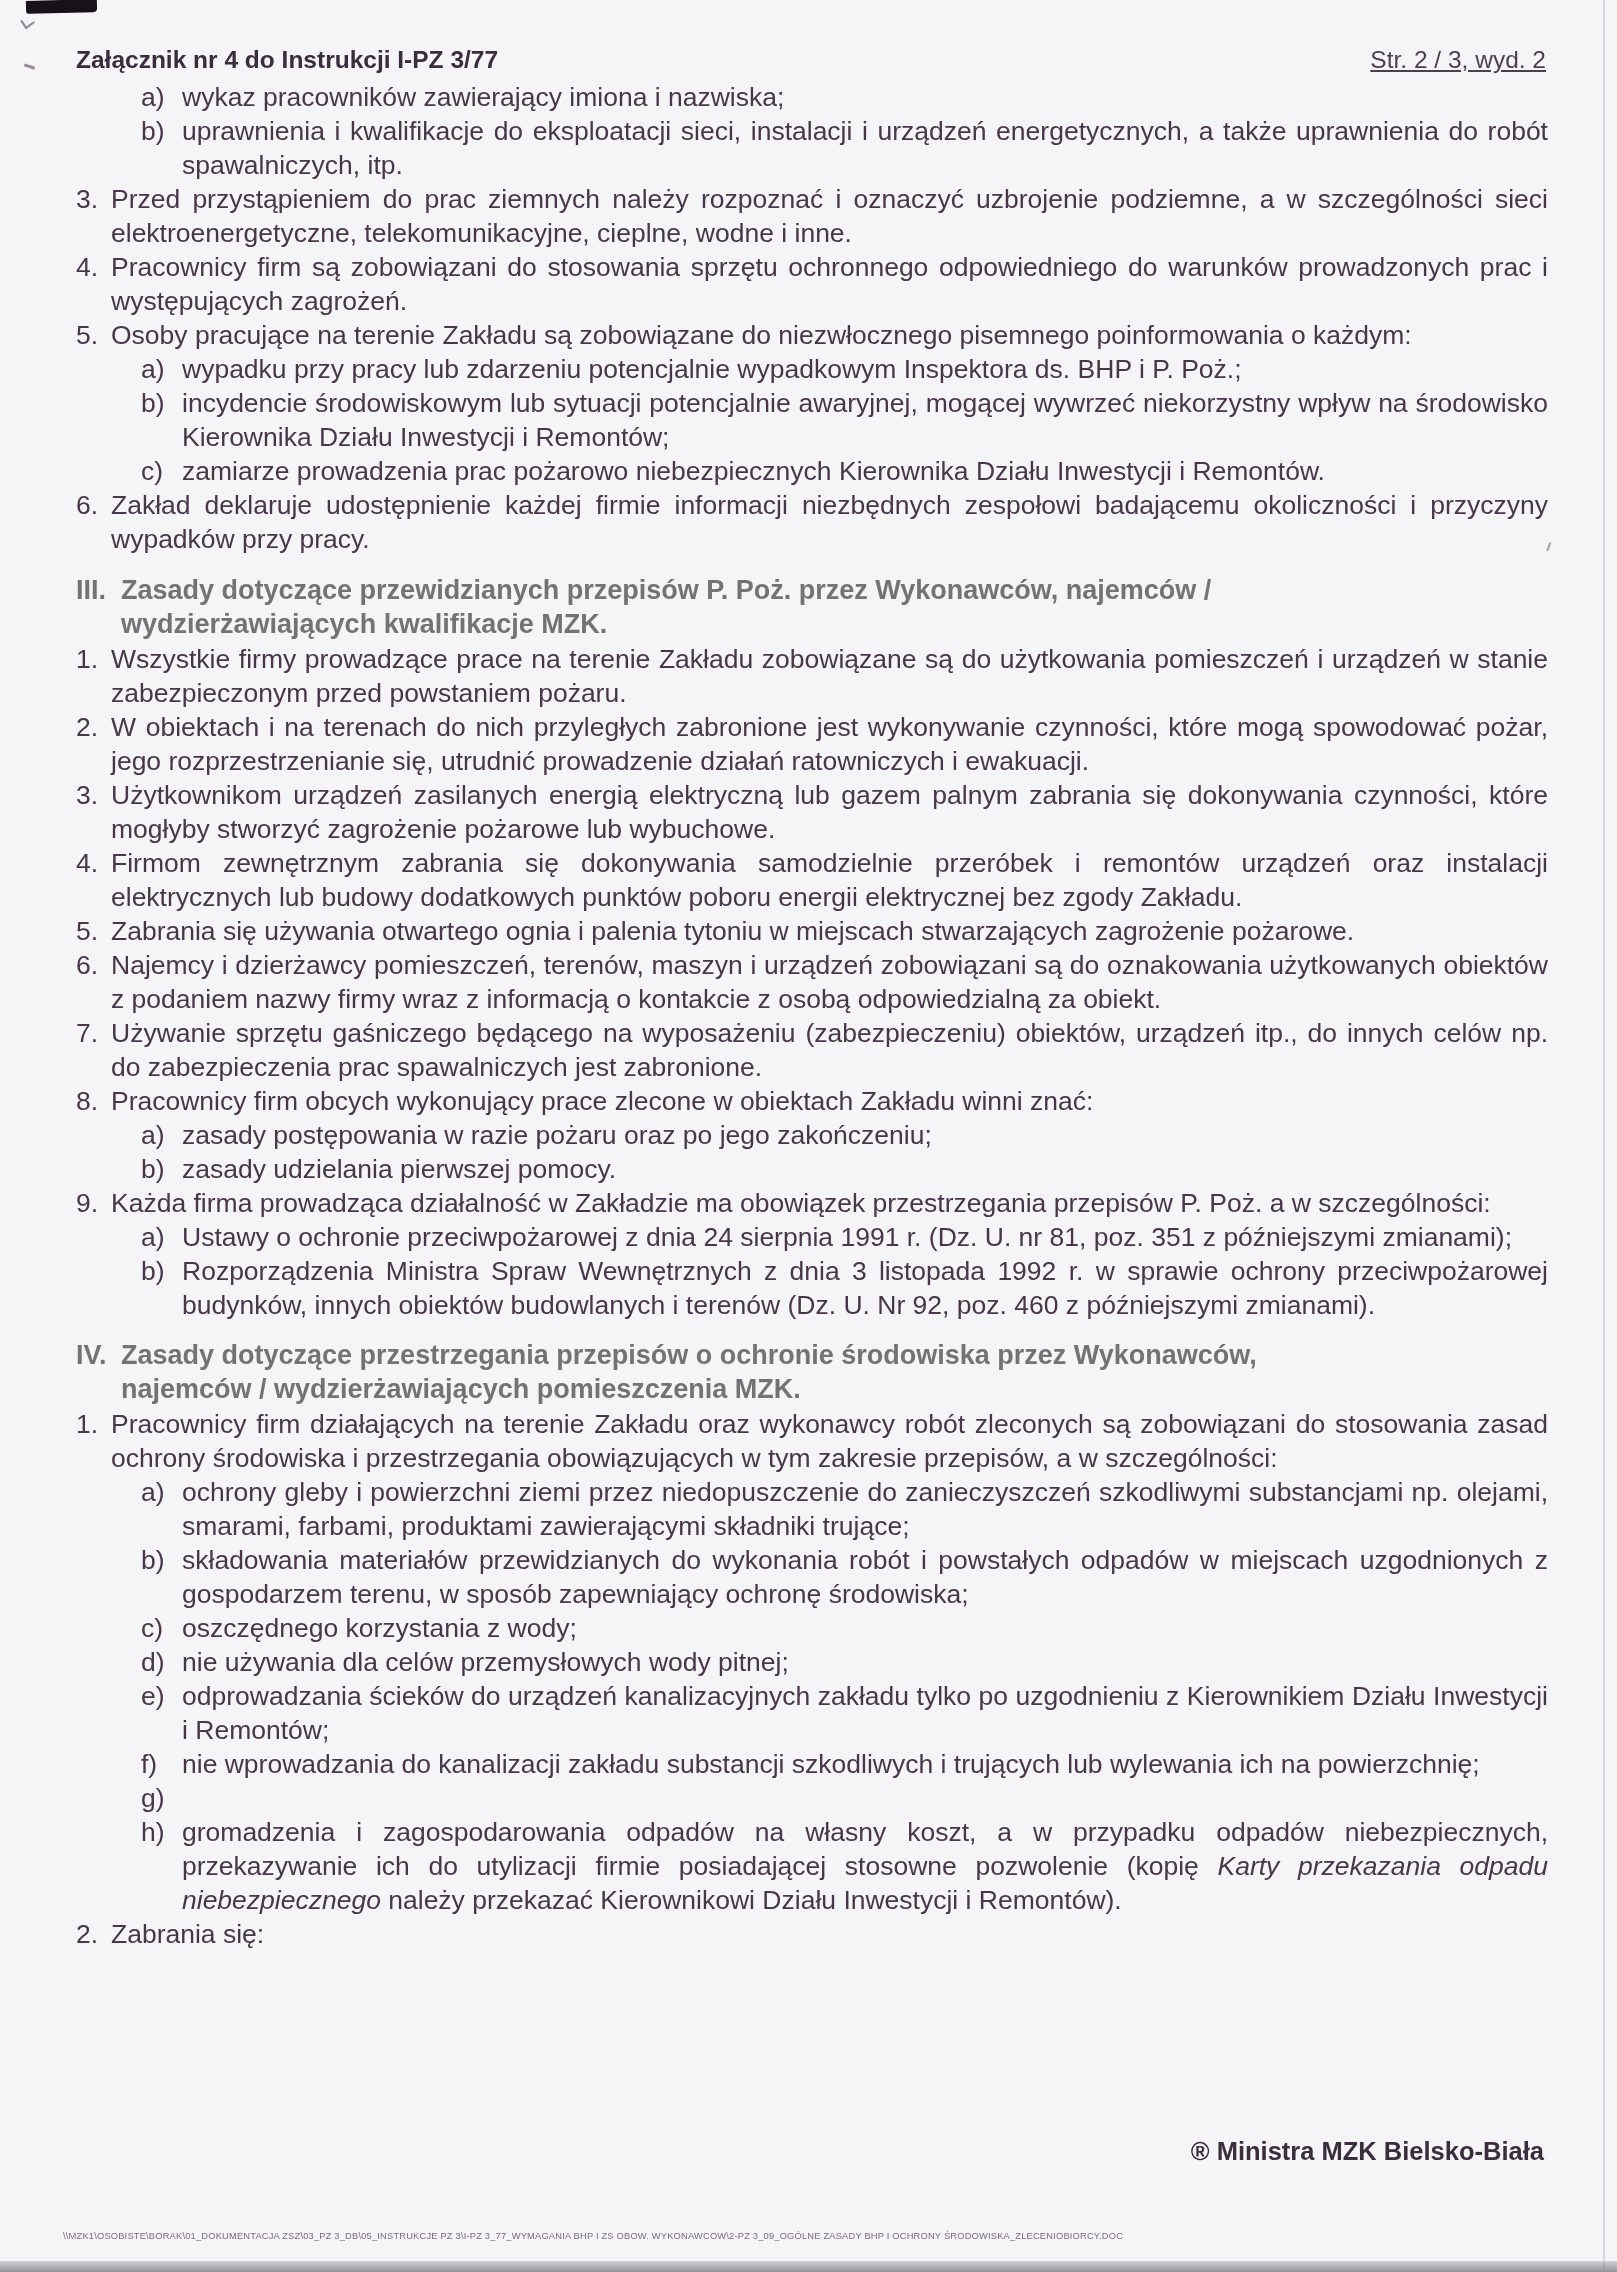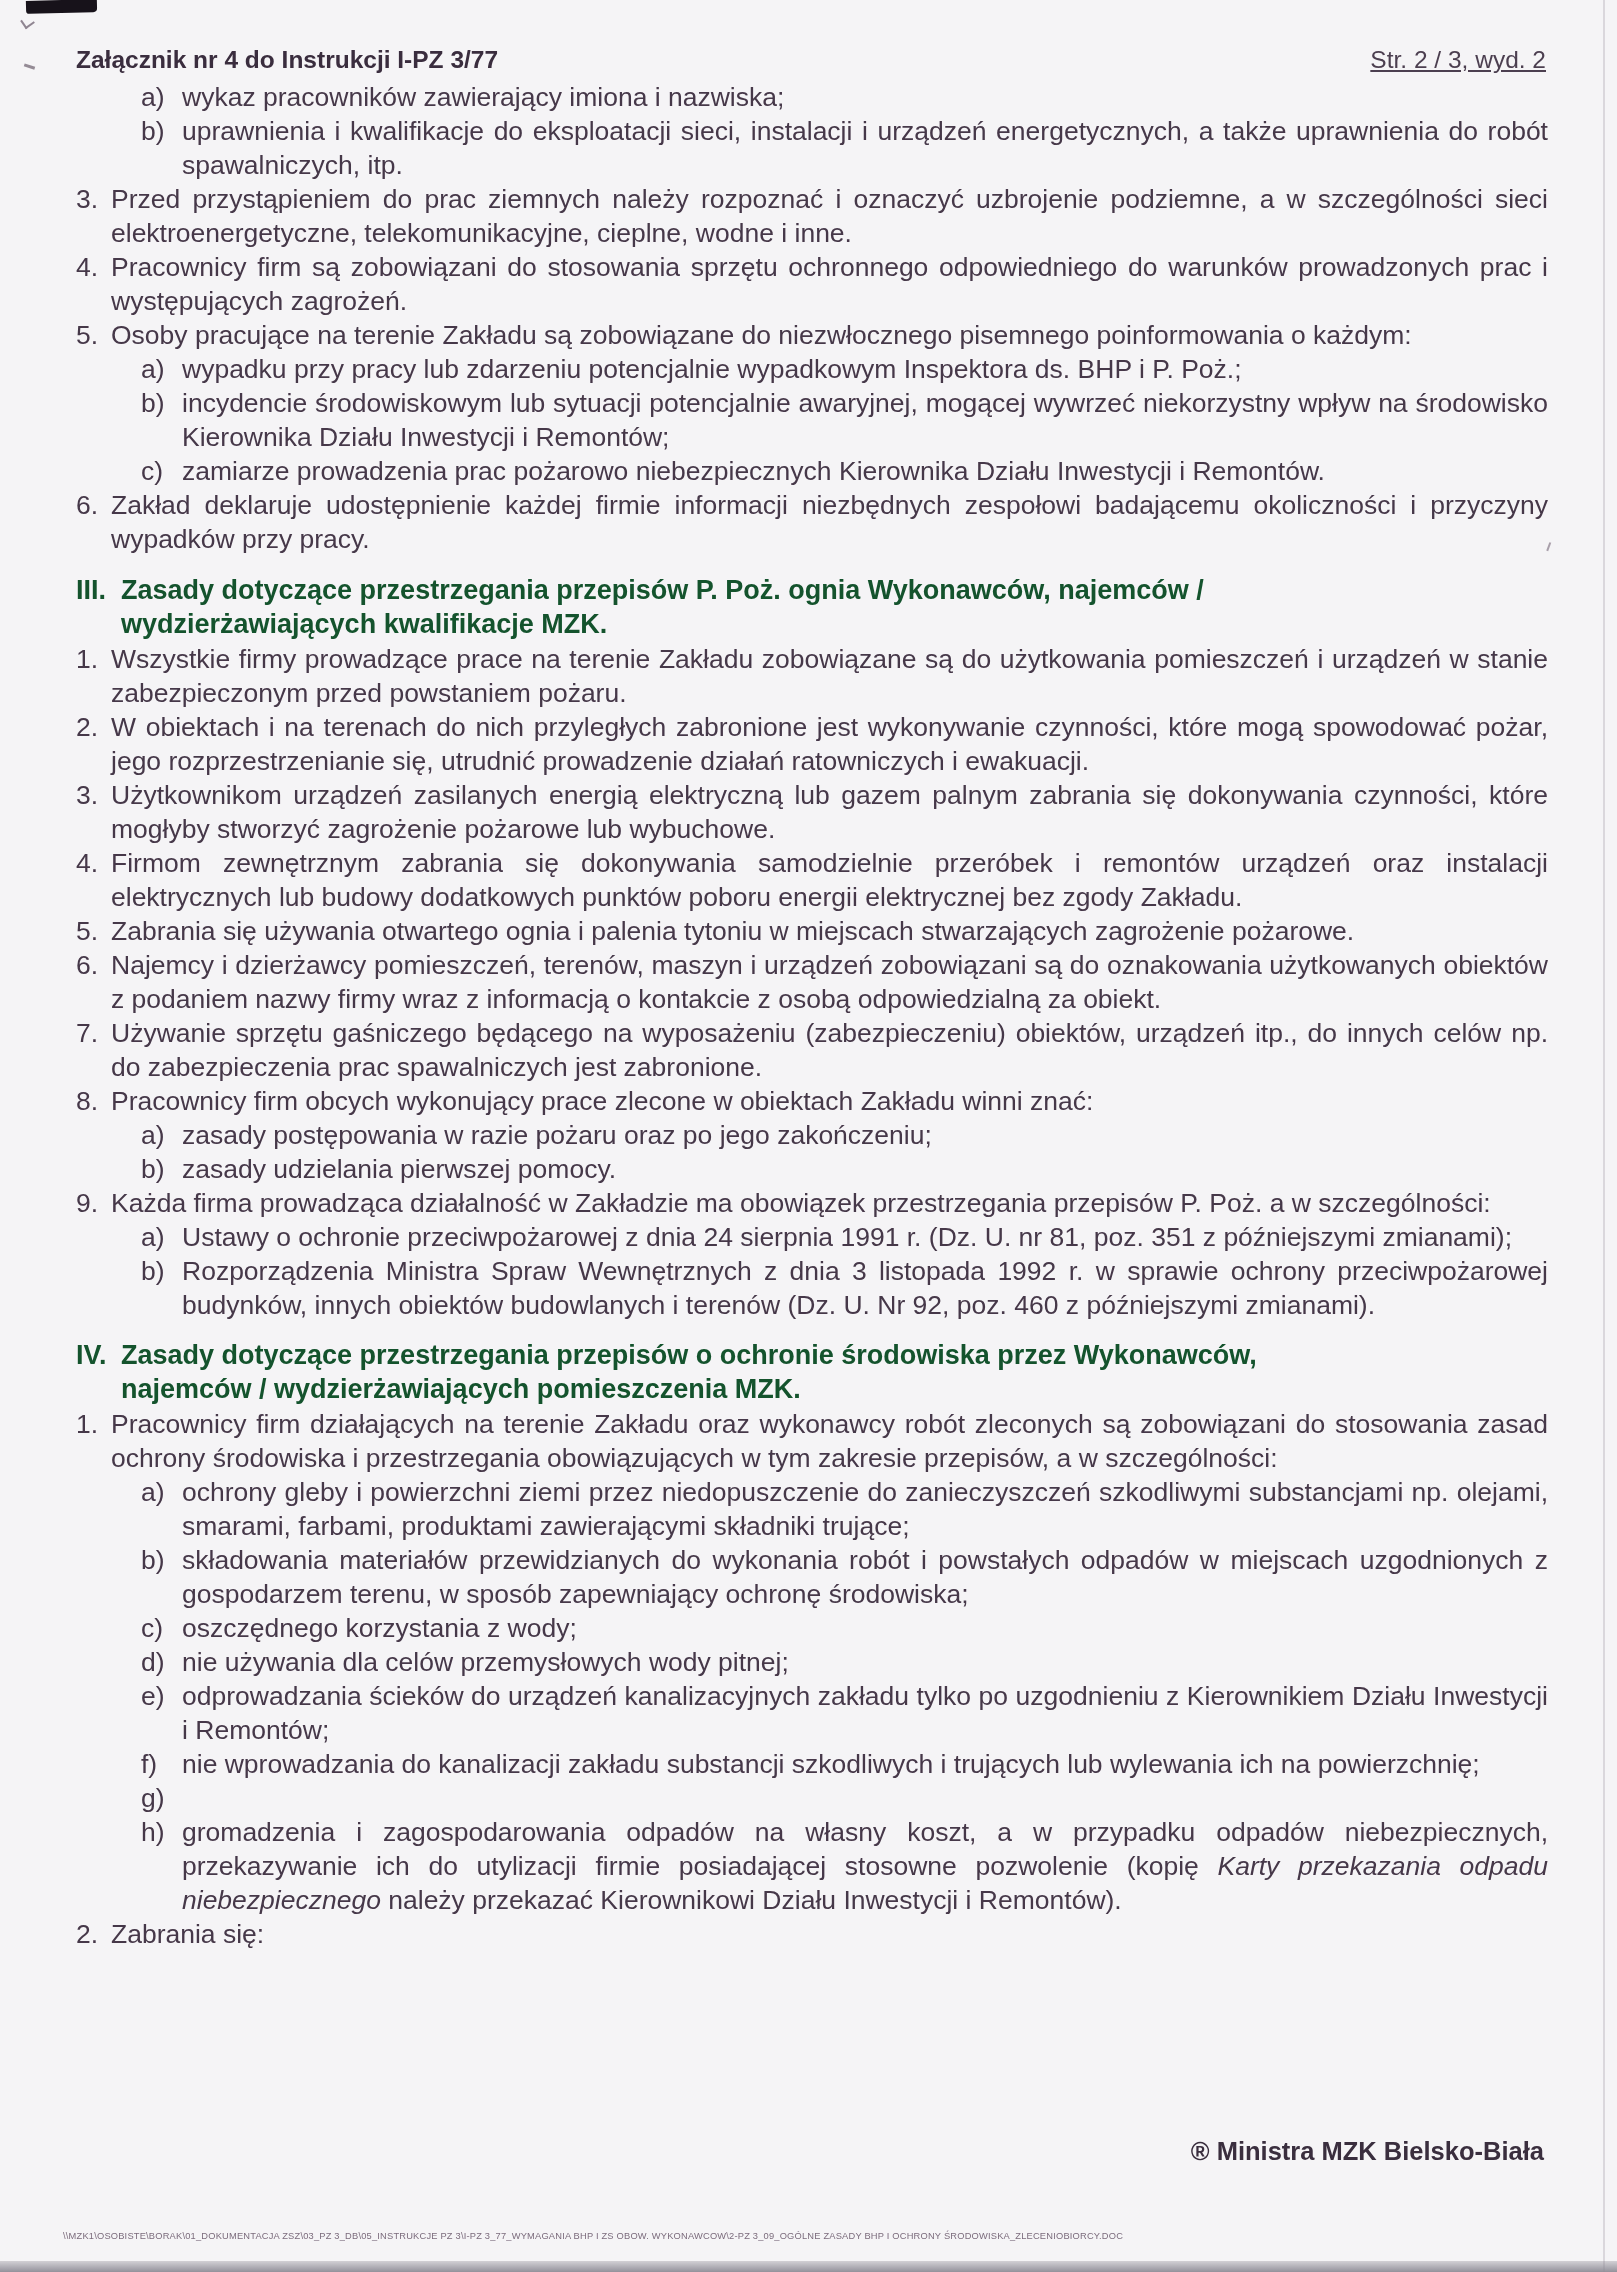--- a/index.html
+++ b/index.html
@@ -18,21 +18,21 @@
   .header-left{font-weight:700;font-size:24.5px;color:#3a2d3e;}
   .header-right{font-size:24.5px;color:#4c3f50;text-decoration:underline;}
   .bodytext{margin-top:5.9px;font-size:26.5px;line-height:34px;}
   .row{display:flex;}
   .lvl1{padding:0 69px 0 76px;}
   .lvl2{padding:0 69px 0 141px;}
   .lvl1>.m{flex:0 0 35px;}
   .lvl2>.m{flex:0 0 41px;}
   .m{white-space:nowrap;}
   .t{flex:1;text-align:justify;}
-  .heading{margin-top:16.7px;margin-bottom:1px;font-weight:700;color:#14532d;font-size:27px;}
+  .heading{margin-top:16.7px;margin-bottom:1px;font-weight:700;color:#737373;font-size:27px;}
   .heading .row{padding:0 69px 0 76px;}
   .heading .m{flex:0 0 45px;}
   .heading .t{text-align:left;}
   .italic{font-style:italic;}
   .copyright{
     position:absolute;top:2137px;right:73px;
     font-weight:700;font-size:25.5px;color:#3a2e3e;
   }
   .footer{
     position:absolute;top:2192px;left:63px;
@@ -99,21 +99,21 @@
       <span class="t">zamiarze prowadzenia prac pożarowo niebezpiecznych Kierownika Działu Inwestycji i Remontów.</span>
     </div>
     <div class="row lvl1">
       <span class="m">6.</span>
       <span class="t">Zakład deklaruje udostępnienie każdej firmie informacji niezbędnych zespołowi badającemu okoliczności i przyczyny wypadków przy pracy.</span>
     </div>
 
     <div class="heading">
       <div class="row">
         <span class="m">III.</span>
-        <span class="t">Zasady dotyczące przestrzegania przepisów P. Poż. ognia Wykonawców, najemców /</span>
+        <span class="t">Zasady dotyczące przewidzianych przepisów P. Poż. przez Wykonawców, najemców /</span>
       </div>
       <div class="row">
         <span class="m"></span>
         <span class="t">wydzierżawiających kwalifikacje MZK.</span>
       </div>
     </div>
 
     <div class="row lvl1">
       <span class="m">1.</span>
       <span class="t">Wszystkie firmy prowadzące prace na terenie Zakładu zobowiązane są do użytkowania pomieszczeń i urządzeń w stanie zabezpieczonym przed powstaniem pożaru.</span>

